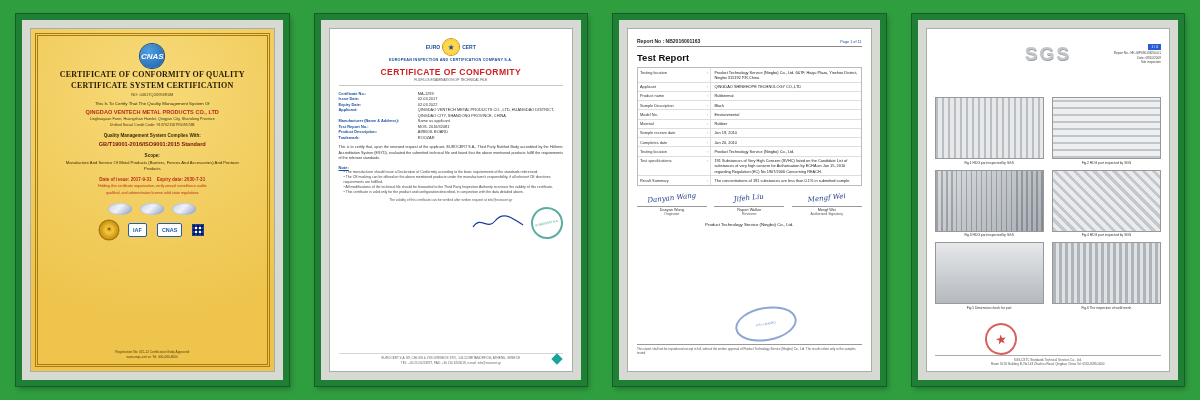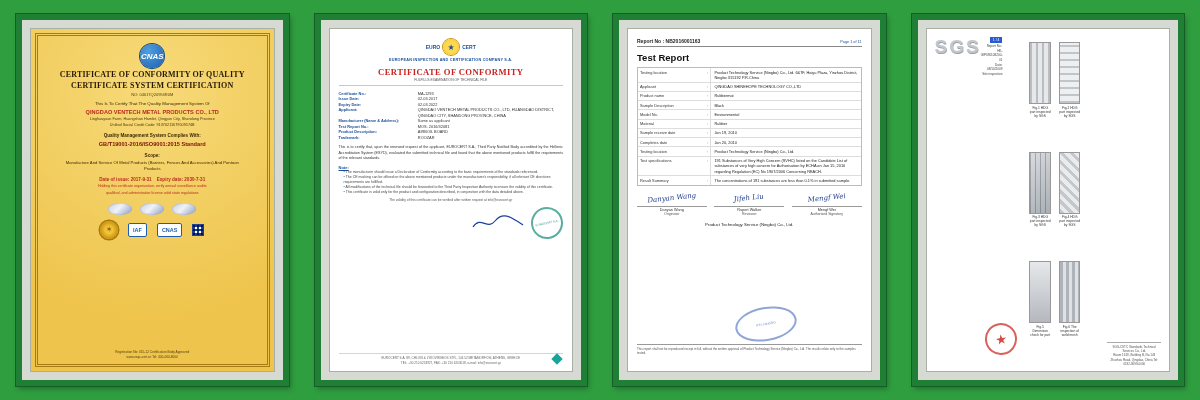--- a/index.html
+++ b/index.html
@@ -32,21 +32,21 @@
   .c1-badge { background:#fff; border:1px solid #1d5fae; color:#1d5fae; font-weight:bold; font-size:5.5px; padding:3px 4px; border-radius:2px; }
   .c1-qr { width:12px; height:12px; background:repeating-linear-gradient(90deg,#1d3f8f 0 2px,#fff 2px 4px), repeating-linear-gradient(0deg,#1d3f8f 0 2px,#fff 2px 4px); background-blend-mode:multiply; border:1px solid #1d3f8f; }
   .c1-footer { font-size:3.2px; color:#55400d; margin-top:auto; line-height:1.4; }
 
   
   .cert2 { padding:10px 9px 6px; display:flex; flex-direction:column; text-align:center; }
   .c2-logo-row { display:flex; align-items:center; justify-content:center; gap:3px; }
   .c2-logo-word { font-size:5px; font-weight:bold; color:#1a4f9c; }
   .c2-star { width:16px; height:16px; border-radius:50%; background:radial-gradient(circle,#ffd84d 55%,#e0a90f); display:flex; align-items:center; justify-content:center; color:#1a4f9c; font-size:8px; box-shadow:0 0 0 1px #c8930c; }
   .c2-org { font-size:3.8px; color:#1a4f9c; font-weight:bold; margin-top:3px; letter-spacing:.2px; }
-  .c2-title { font-size:8.6px; font-weight:bold; color:#cc2222; margin-top:5px; letter-spacing:.4px; font-family:Liberation Serif, serif; }
+  .c2-title { font-size:8.6px; font-weight:bold; color:#cc2222; margin-top:5px; letter-spacing:.4px; font-family:Liberation Sans, sans-serif; }
   .c2-sub { font-size:3.4px; color:#555; margin-top:1px; border-bottom:1px solid #c8c8c8; padding-bottom:3px; }
   .c2-fields { margin-top:5px; text-align:left; }
   .c2-frow { display:flex; font-size:3.9px; line-height:1.4; }
   .c2-label { width:34%; color:#1a4f9c; font-weight:bold; flex-shrink:0; }
   .c2-label::after { content:":"; }
   .c2-value { color:#333; padding-left:3px; }
   .c2-body { font-size:3.7px; text-align:justify; margin-top:5px; line-height:1.45; color:#333; }
   .c2-note-label { font-size:4px; font-weight:bold; color:#1a4f9c; text-align:left; margin-top:4px; text-decoration:underline; }
   .c2-note { font-size:3.5px; text-align:left; line-height:1.4; color:#444; padding-left:5px; }
   .c2-note::before { content:"• "; color:#1a4f9c; }
@@ -72,21 +72,21 @@
   .c3-sigs { display:flex; justify-content:space-between; margin-top:8px; }
   .c3-sig { width:31%; text-align:center; }
   .c3-script { font-family:"DejaVu Serif", serif; font-style:italic; font-size:7px; color:#24418f; transform:rotate(-6deg); }
   .c3-signame { font-size:3.8px; border-top:1px solid #999; margin-top:4px; padding-top:1.5px; }
   .c3-sigrole { font-size:3.5px; color:#555; }
   .c3-company { text-align:center; font-size:4.3px; margin-top:6px; color:#222; }
   .c3-stamp { position:absolute; left:50%; bottom:30px; width:62px; height:34px; margin-left:-14px; border:2px solid rgba(52,92,180,.55); border-radius:50%; transform:rotate(-10deg); color:rgba(52,92,180,.7); font-size:3.2px; display:flex; align-items:center; justify-content:center; text-align:center; }
   .c3-footer { margin-top:auto; border-top:1px solid #999; padding-top:2px; font-size:3px; color:#555; line-height:1.4; }
 
   
-  .cert4 { padding:8px 8px 5px; display:flex; flex-direction:row;gap:27px; }
+  .cert4 { padding:15px 8px 5px; display:flex; flex-direction:column;gap:27px; }
   .c4-head { display:flex; align-items:flex-start; }
   .c4-spacer { flex:1; }
   .c4-logo { font-size:19px; font-weight:bold; color:#c3c7cc; letter-spacing:2px; text-shadow:.5px .5px 0 #9aa0a6; line-height:1; }
   .c4-right { flex:1; text-align:right; font-size:3.1px; color:#444; line-height:1.5; }
   .c4-chip { display:inline-block; background:#2a5bd7; color:#fff; font-size:3.4px; padding:.5px 3px; margin-bottom:1px; }
   .c4-grid { display:grid; grid-template-columns:1fr 1fr; gap:5px 8px; margin-top:5px; }
   .c4-cell { text-align:center; }
   .c4-photo { height:62px; border:1px solid #999; }
   .ph1 { background:repeating-linear-gradient(90deg,#b9bec4 0 2px,#e6e8ea 2px 6px); }
   .ph2 { background:repeating-linear-gradient(0deg,#c0c5ca 0 2px,#edeff1 2px 7px); }

